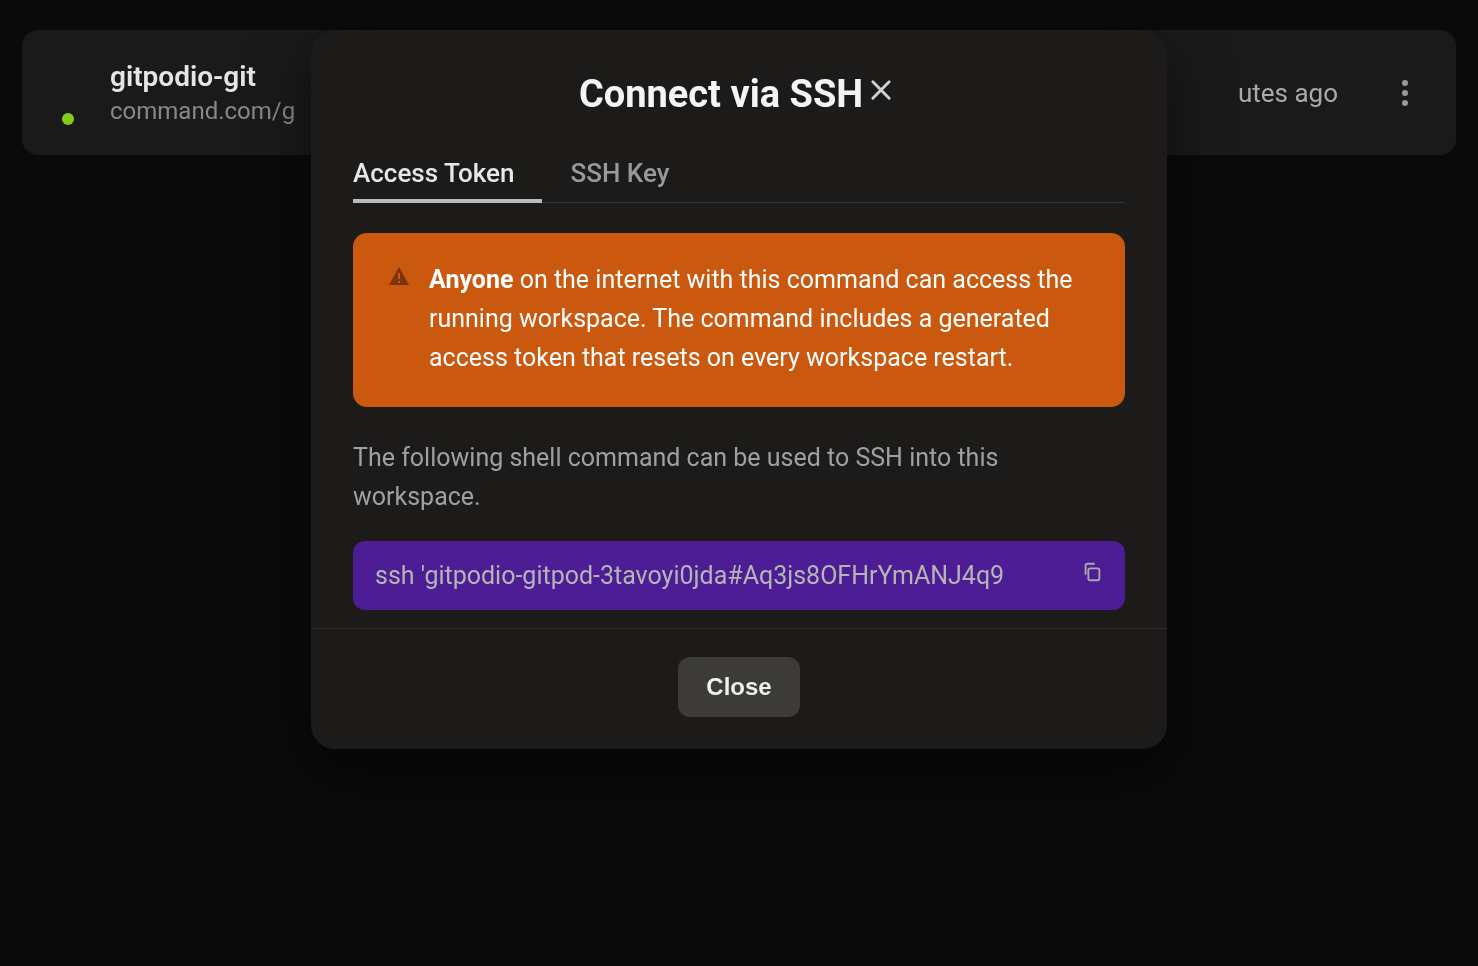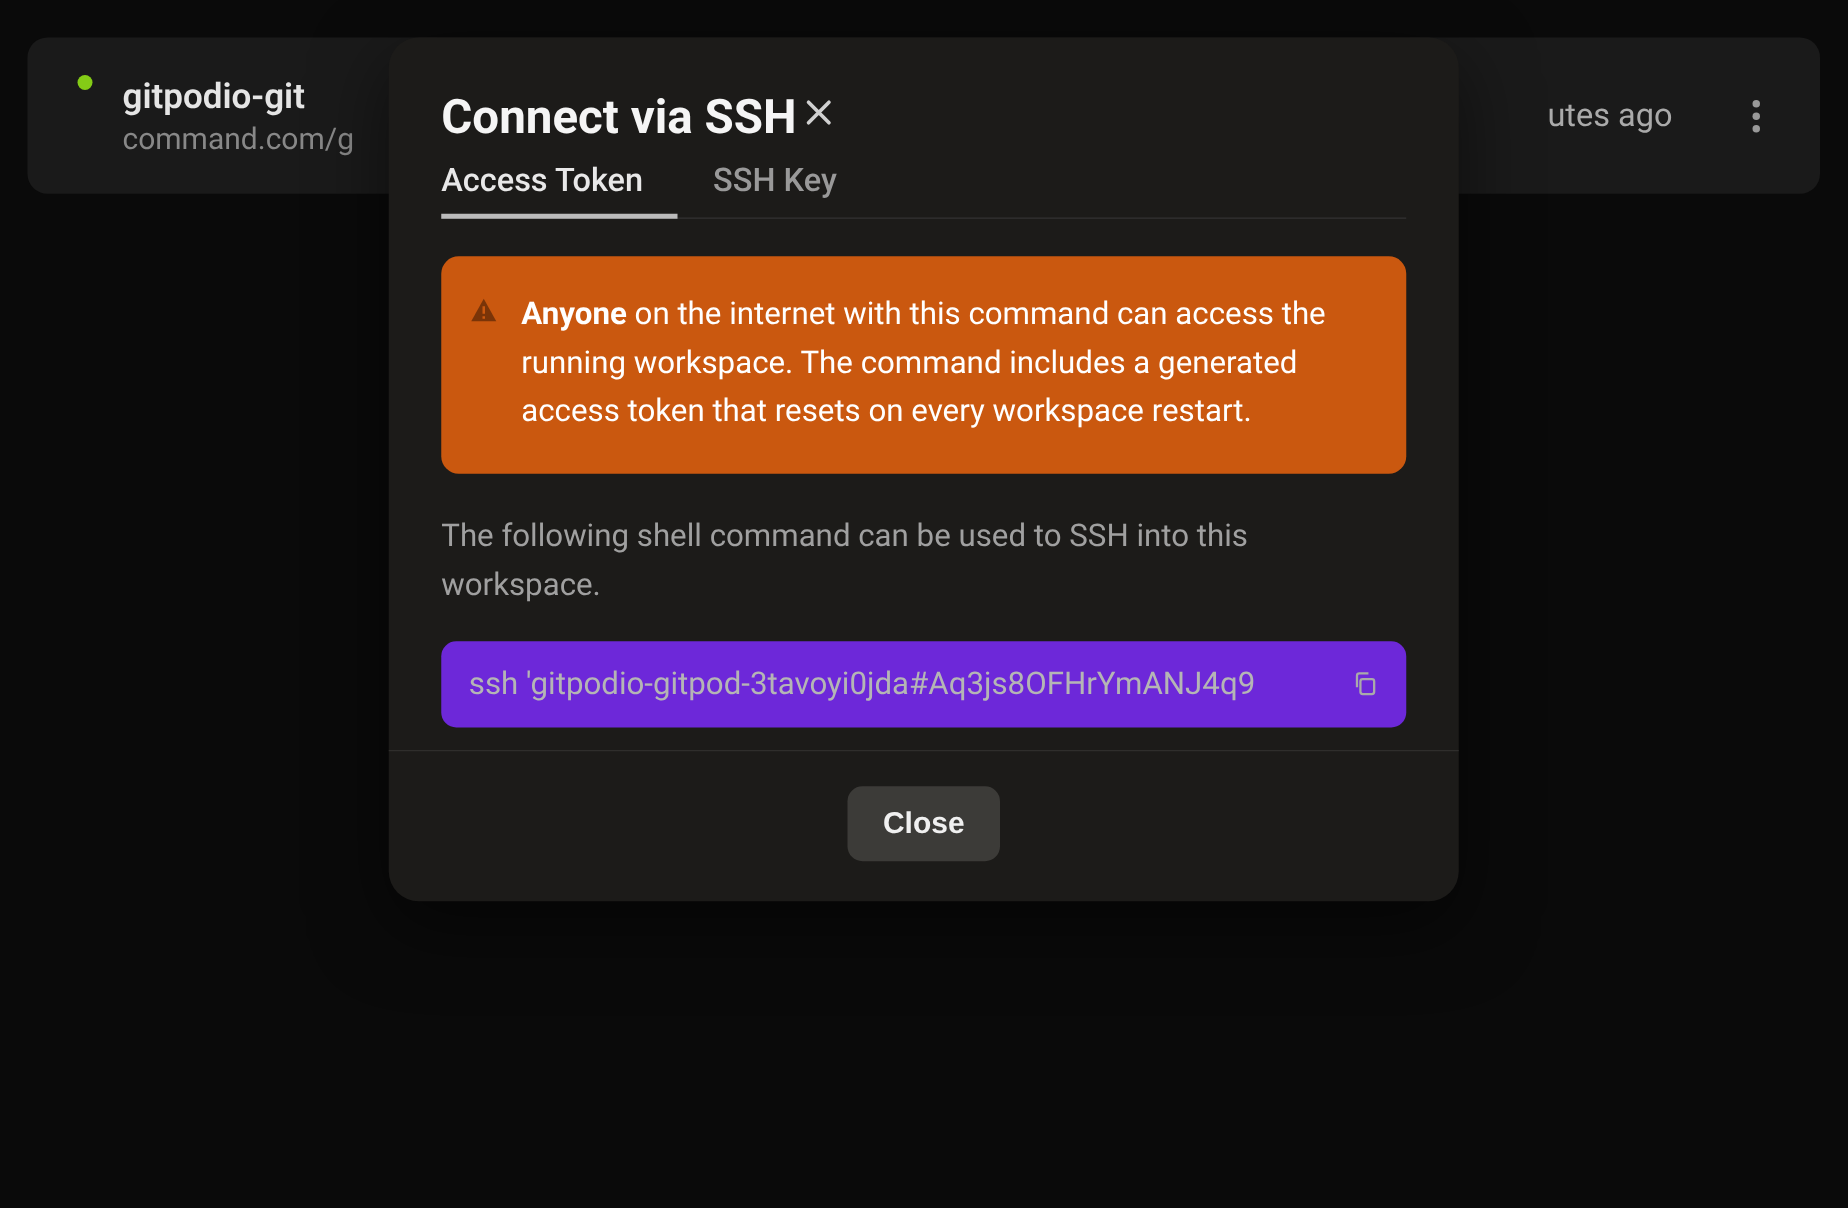--- a/index.html
+++ b/index.html
@@ -22,22 +22,22 @@
       right: 22px;
       background-color: #1a1a1a;
       border-radius: 16px;
       padding: 30px 40px;
       display: flex;
       align-items: center;
       justify-content: space-between;
     }
     .workspace-left {
       display: flex;
-      align-items: flex-start;
-      gap: 24px;
+      align-items: flex-end;
+      gap: 36px;
     }
     .status-dot {
       width: 12px;
       height: 12px;
       background-color: #84cc16;
       border-radius: 50%;
     }
     .workspace-info {
       display: flex;
       flex-direction: column;
@@ -84,22 +84,23 @@
     }
     .modal {
       background-color: #1c1b19;
       border-radius: 24px;
       width: 856px;
       padding: 42px 42px 32px 42px;
       box-shadow: 0 20px 60px rgba(0,0,0,0.5);
     }
     .modal-header {
       display: flex;
-      justify-content: flex-start;
+      justify-content: center;
       align-items: flex-start;
+      margin-bottom: 28px;
     }
     .modal-title {
       color: #f5f5f5;
       font-size: 38px;
       font-weight: 700;
     }
     .close-icon {
       cursor: pointer;
       padding: 4px;
     }
@@ -133,21 +134,21 @@
       position: absolute;
       bottom: -1px;
       left: 0;
       right: 0;
       height: 4px;
       background-color: #bbb;
     }
     .warning-box {
       background-color: #ca580f;
       border-radius: 14px;
-      padding: 28px 30px 30px 22px;
+      padding: 28px 30px 30px 34px;
       display: flex;
       gap: 18px;
       margin-bottom: 32px;
     }
     .warning-icon {
       flex-shrink: 0;
       margin-top: 4px;
     }
     .warning-icon svg {
       width: 24px;
@@ -161,25 +162,25 @@
     .warning-text strong {
       font-weight: 700;
     }
     .description {
       color: #a0a0a0;
       font-size: 25px;
       line-height: 1.55;
       margin-bottom: 24px;
     }
     .command-box {
-      background-color: #6d28d9;
+      background-color: #4c1d95;
       border-radius: 12px;
       padding: 20px 22px;
       display: flex;
-      align-items: flex-end;
+      align-items: flex-start;
       justify-content: space-between;
       gap: 12px;
     }
     .command-text {
       color: #b5b5b5;
       font-size: 25px;
       font-family: inherit;
       white-space: nowrap;
       overflow: hidden;
       text-overflow: clip;

